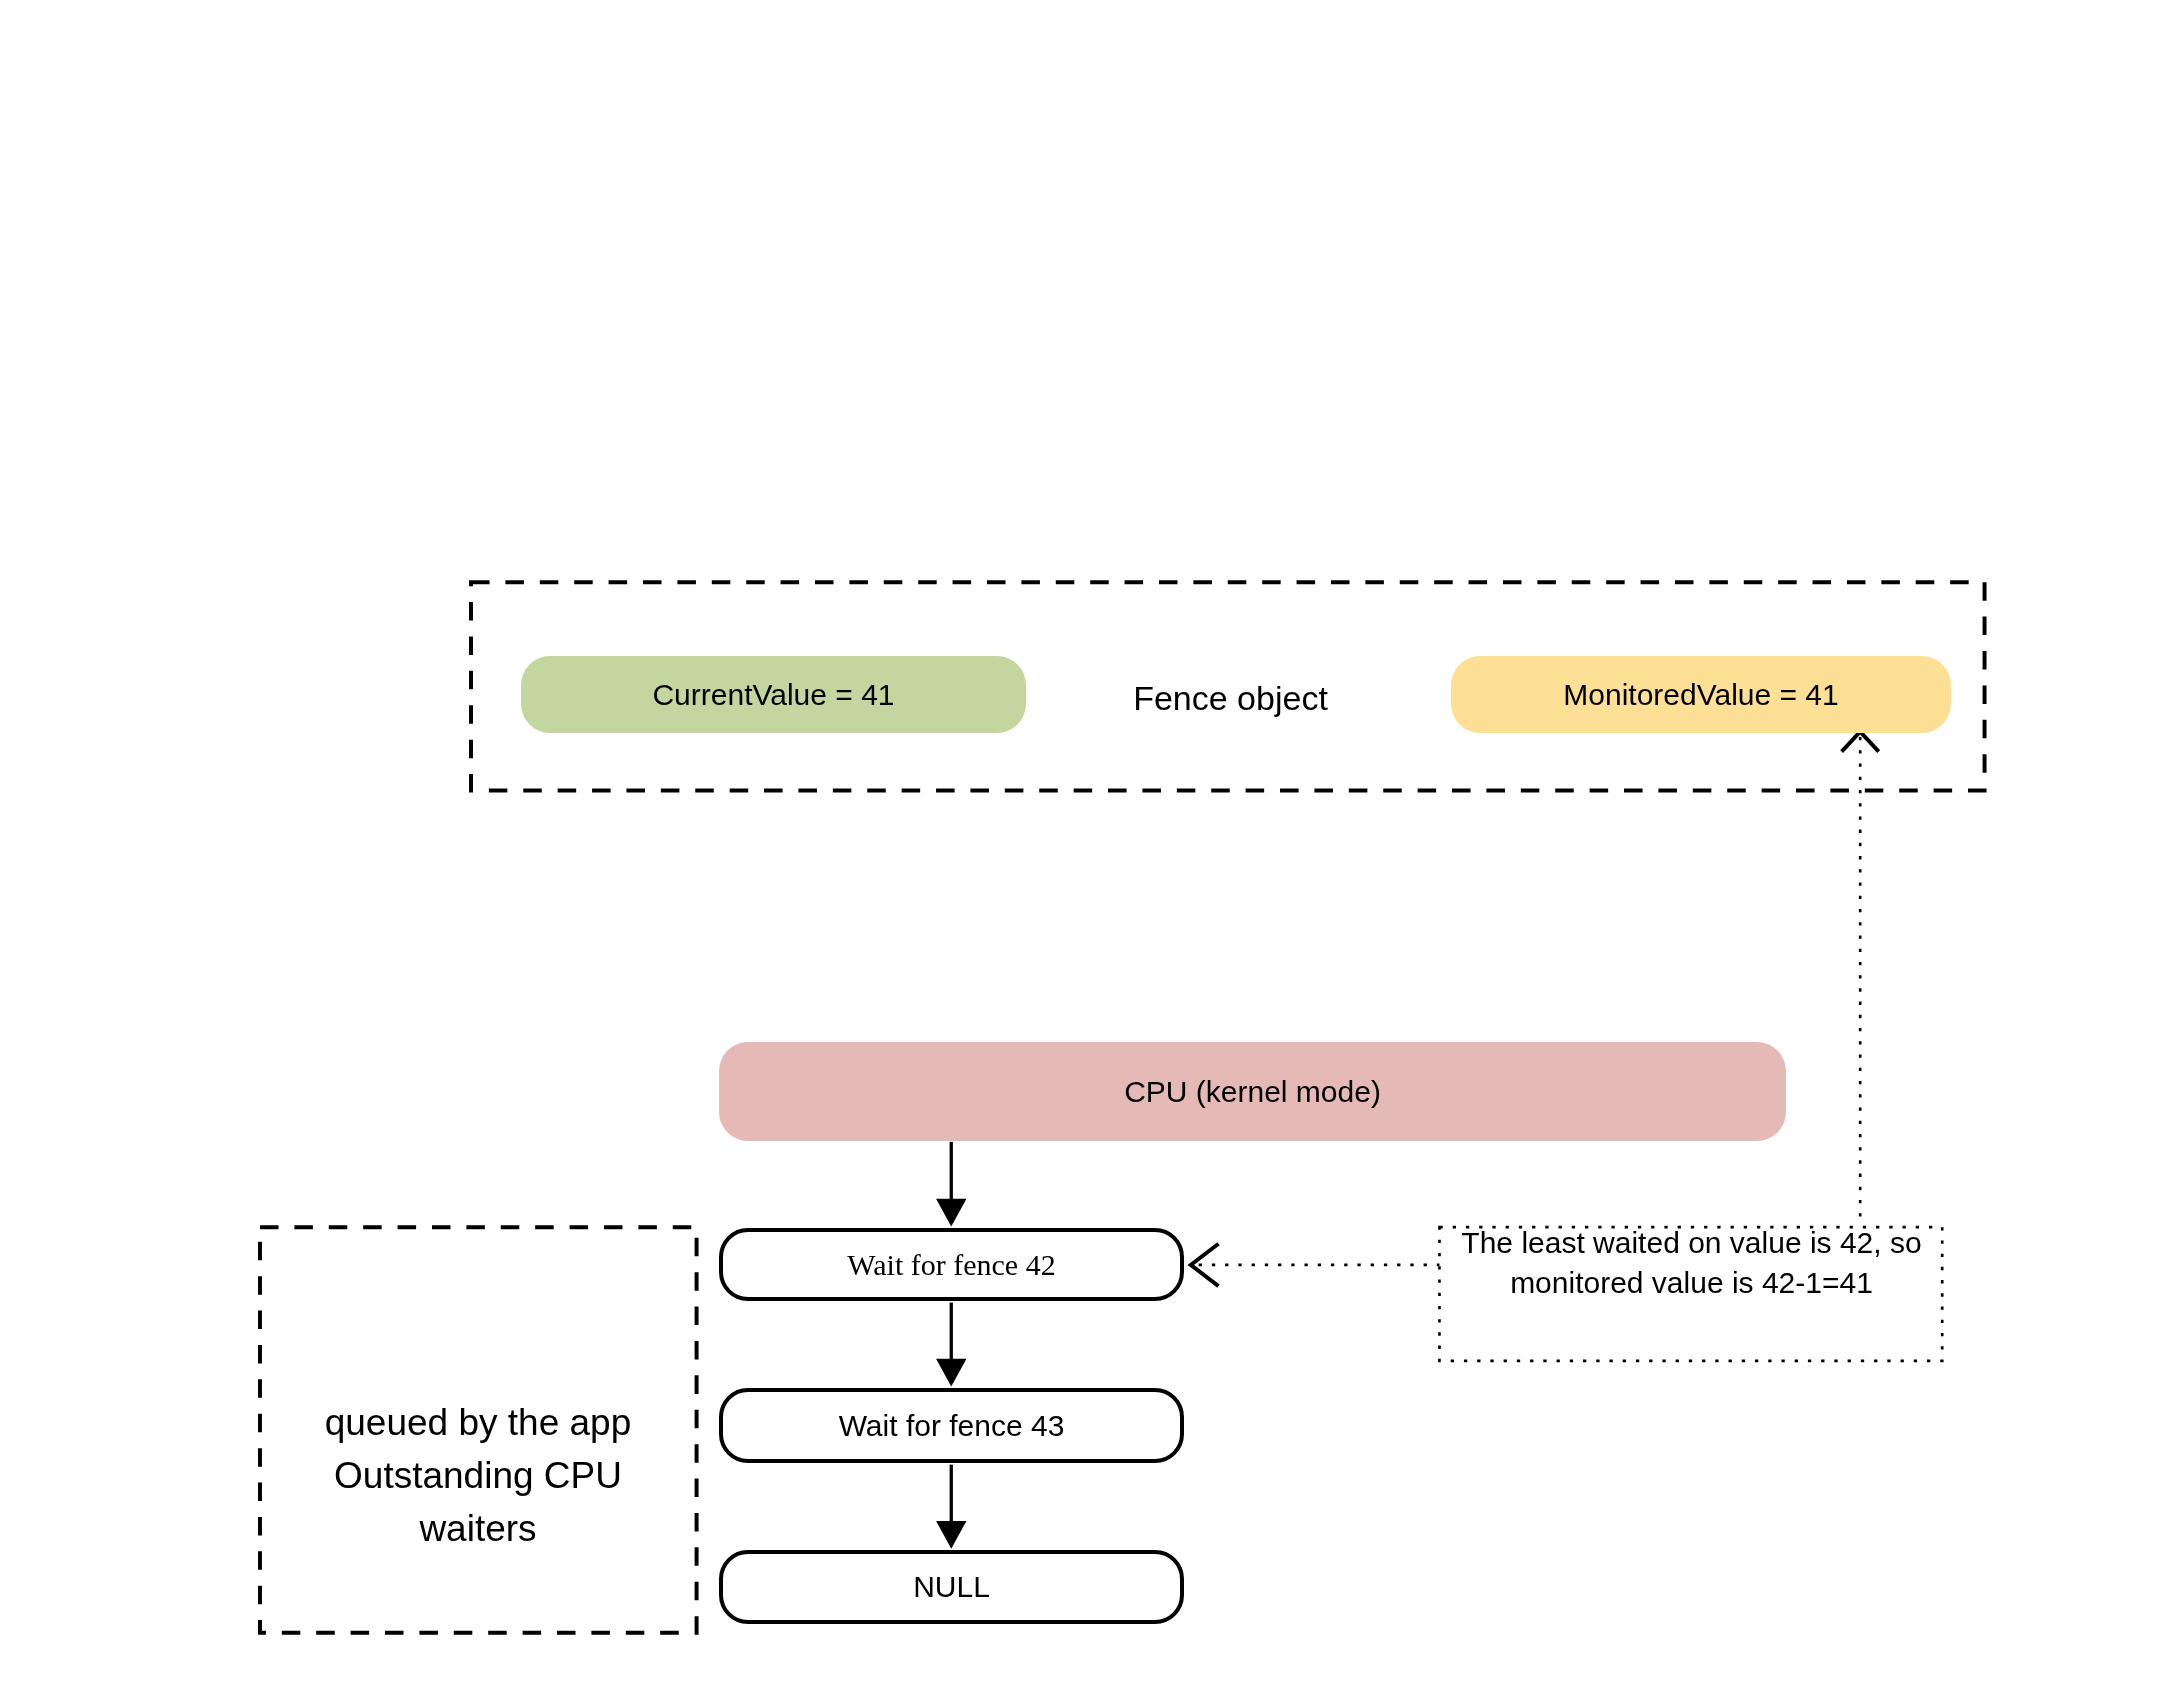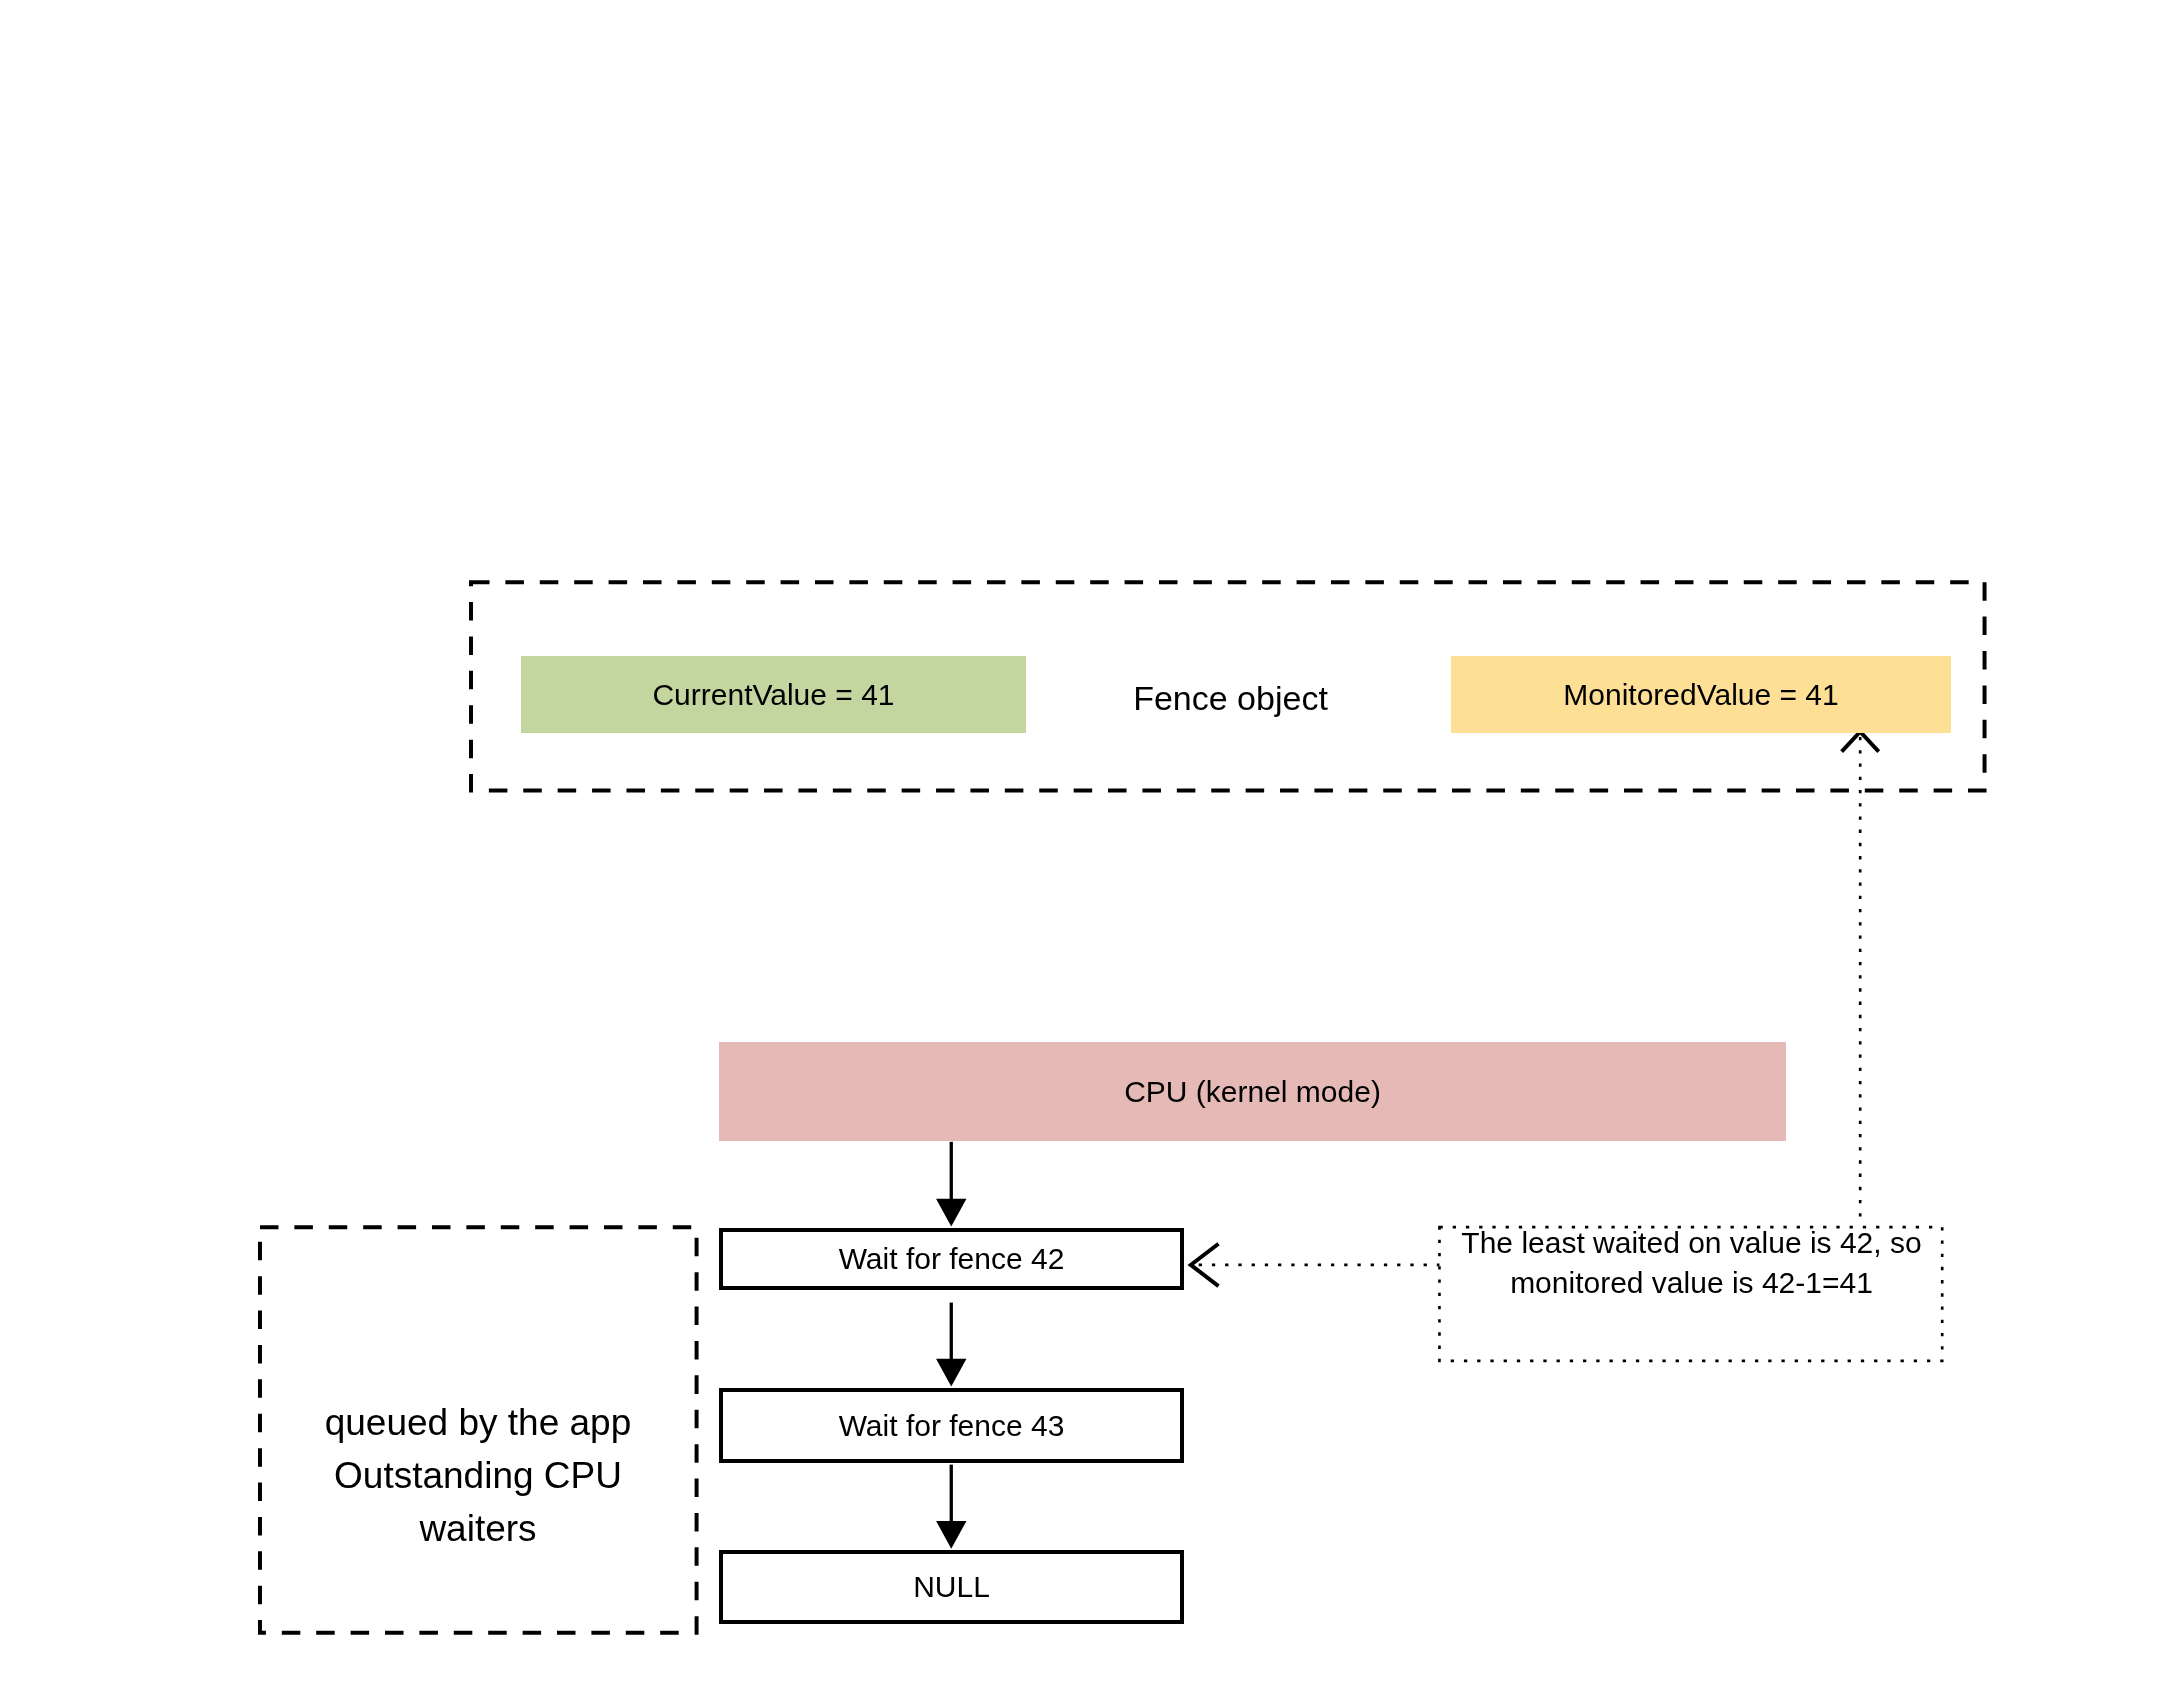--- a/index.html
+++ b/index.html
@@ -24,27 +24,28 @@
     height: 1687px;
   }
   .box {
     position: absolute;
     display: flex;
     align-items: center;
     justify-content: center;
     text-align: center;
     box-sizing: border-box;
     font-size: 30px;
+    border-radius: 29px;
   }
   .green-box  { left: 521px;  top: 656px;  width: 505px;  height: 77px; background: #c3d69f; }
   .yellow-box { left: 1451px; top: 656px;  width: 500px;  height: 77px; background: #fde095; }
   .fence-label{ left: 1032px; top: 660px;  width: 397px;  height: 77px; font-size: 34px; }
   .cpu-box    { left: 719px; top: 1042px; width: 1067px; height: 99px; background: #e5bab6; justify-content: center; }
   .queue-box  { left: 719px; width: 465px; background: #ffffff; border: 4px solid #000000; }
-  .wait42 { top: 1228px; height: 62px; }
+  .wait42 { top: 1228px; height: 73px; font-family: Liberation Serif, serif; }
   .wait43 { top: 1388px; height: 75px; }
   .nullb  { top: 1550px; height: 74px; }
   .waiters-label {
     position: absolute;
     left: 273px;
     top: 1396px;
     width: 410px;
     text-align: center;
     font-size: 37px;
     line-height: 53px;

